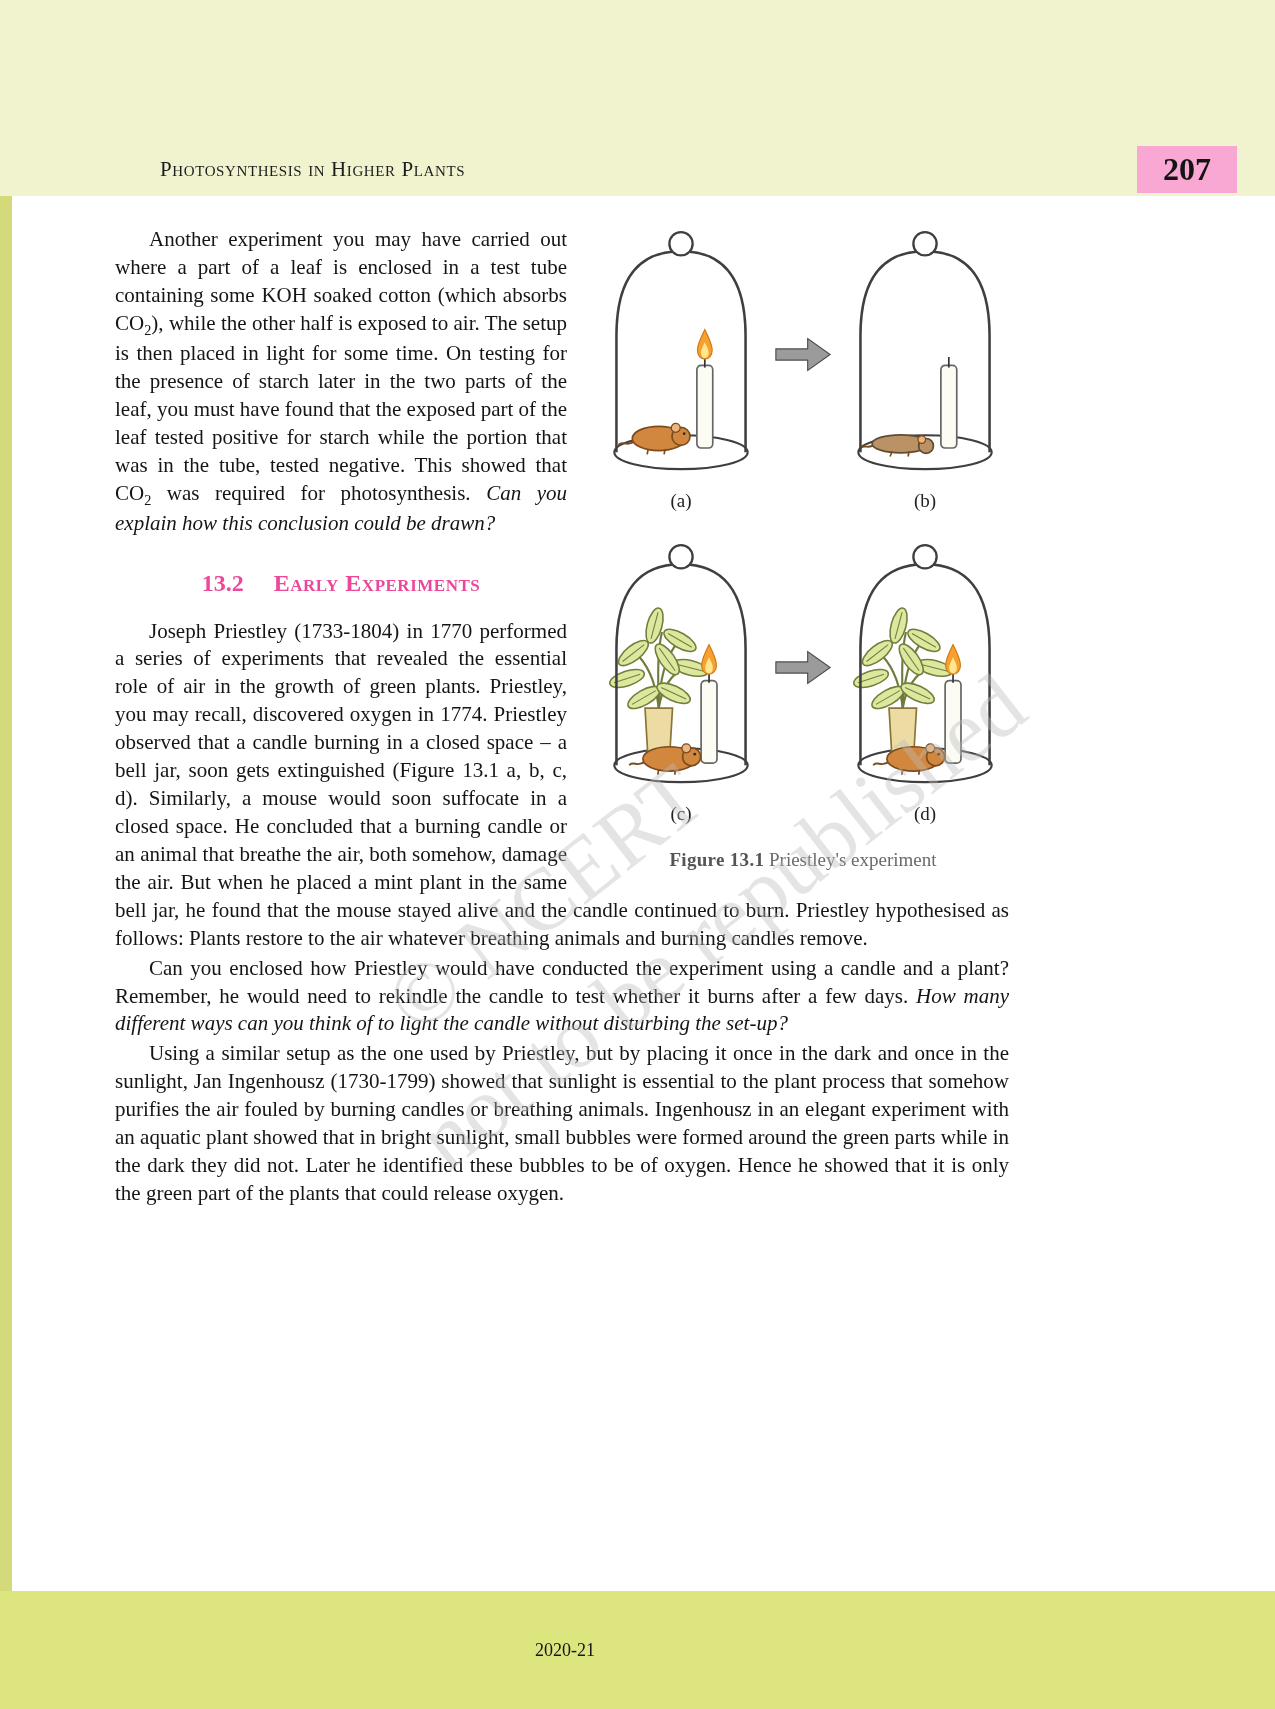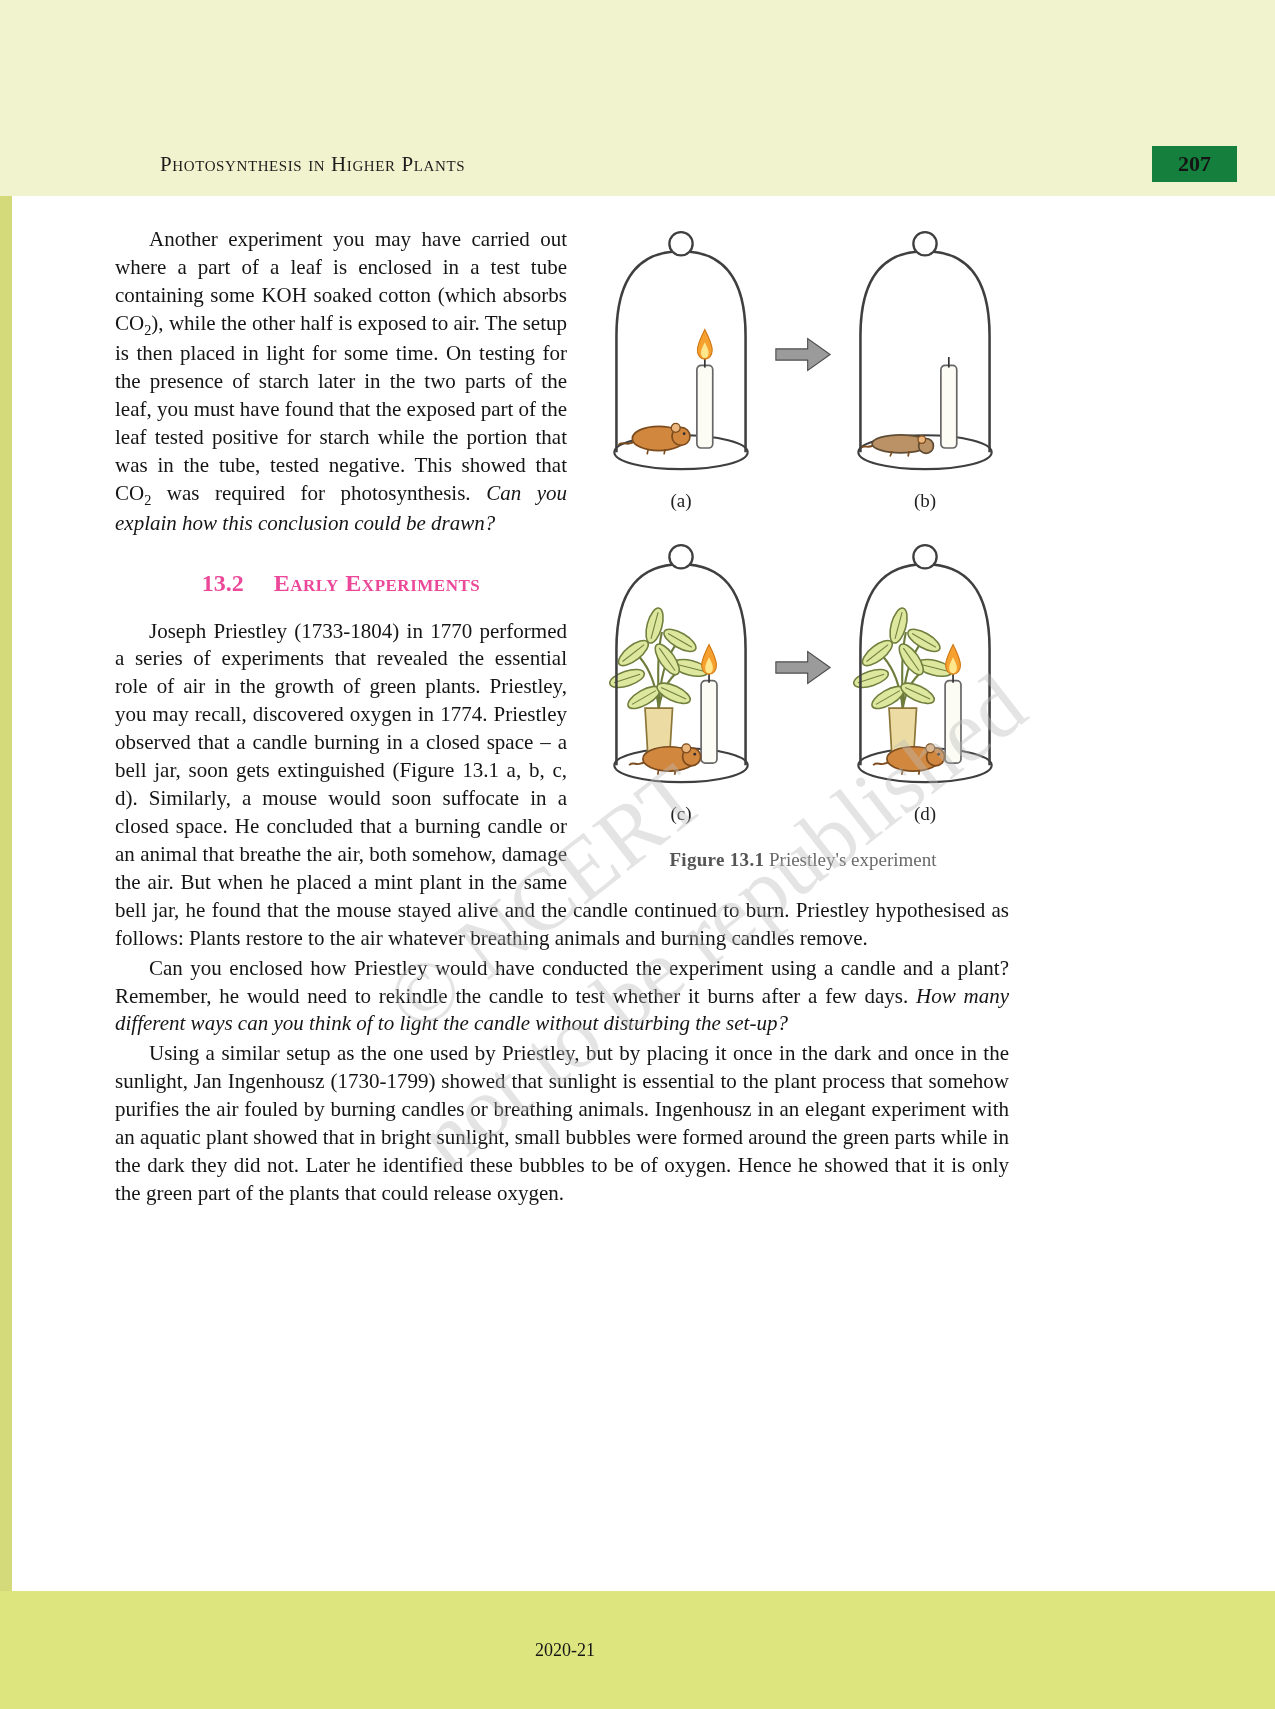--- a/index.html
+++ b/index.html
@@ -6,21 +6,21 @@
   body { width:1275px; height:1709px; background:#ffffff; position:relative; overflow:hidden;
          font-family:"Liberation Serif", "DejaVu Serif", serif; color:#151515; }
 
   .left-strip { position:absolute; left:0; top:0; width:12px; height:100%; background:#d4da79; z-index:0; }
   .top-band   { position:absolute; left:0; top:0; width:100%; height:196px; background:#f1f3cf; z-index:1; }
   .bottom-band{ position:absolute; left:0; bottom:0; width:100%; height:118px; background:#dde57f; z-index:1; }
 
   .header { position:absolute; top:146px; left:160px; right:38px; display:flex;
             justify-content:space-between; align-items:center; z-index:3; }
   .header-title { font-variant:small-caps; font-size:21px; letter-spacing:0.6px; color:#1c1c1c; }
-  .page-number  { background:#15803d; padding:5px 26px; font-weight:bold; font-size:22px; color:#141414; }
+  .page-number  { background:#f9a8d4; padding:5px 26px; font-weight:bold; font-size:32px; color:#141414; }
 
   .main { position:absolute; top:226px; left:115px; width:900px; z-index:2;
           font-size:21px; line-height:1.33; text-align:justify; }
   .main p { margin:0 6px 2px 0; }
   .indent { text-indent:34px; }
   sub { font-size:68%; }
 
   .section-heading { margin:30px 0 18px 0; color:#ec4899; font-weight:bold; text-align:center; }
   .section-number { font-size:24px; margin-right:30px; }
   .section-title  { font-size:24px; font-variant:small-caps; letter-spacing:0.5px; }

